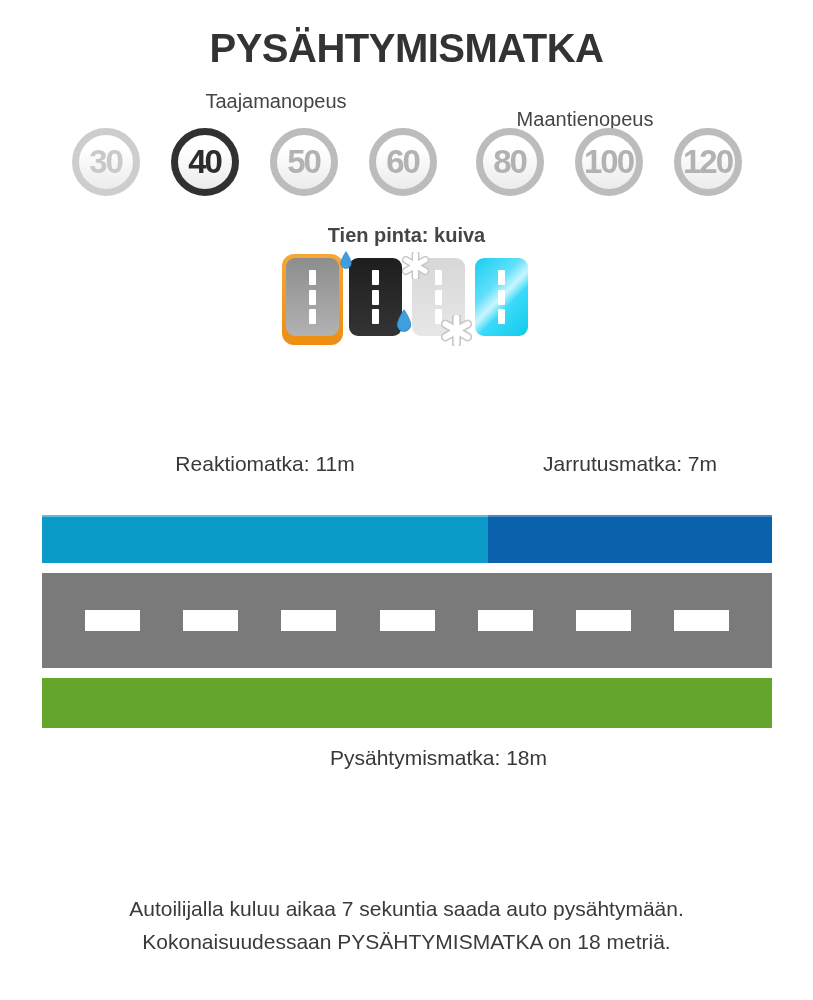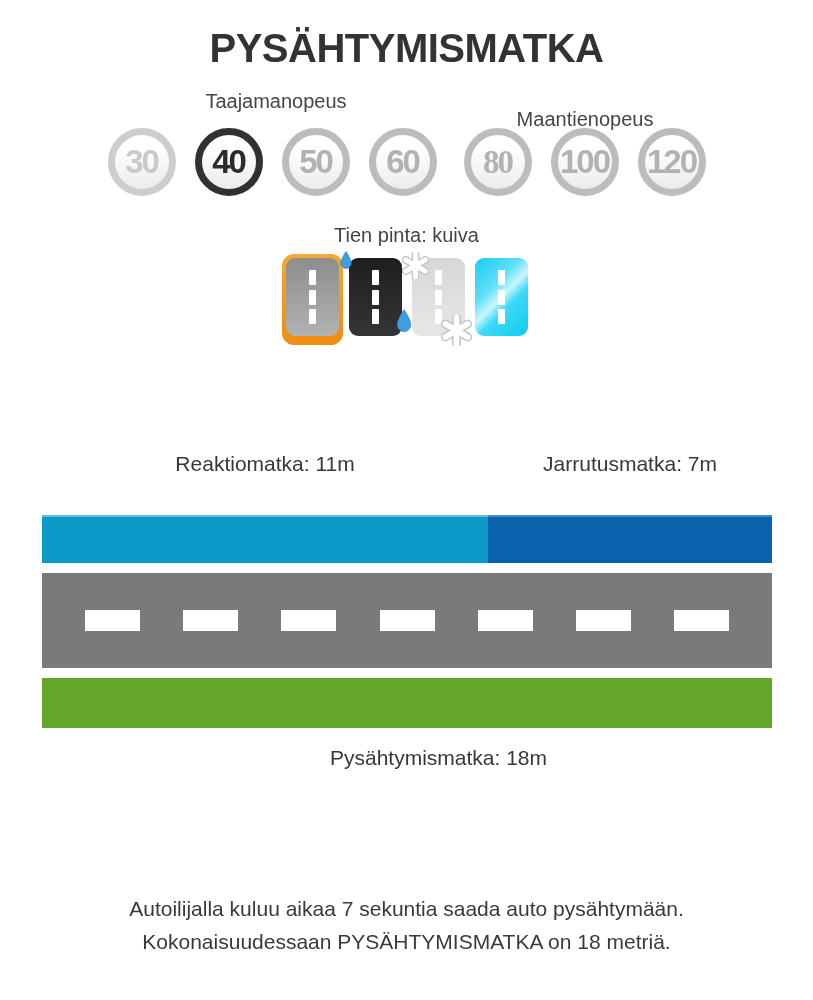--- a/index.html
+++ b/index.html
@@ -9,34 +9,34 @@
   
   .title { position:absolute; top:26px; left:0; width:100%; text-align:center;
            font-size:40px; font-weight:700; letter-spacing:-0.5px; color:#333; }
   .group-label { position:absolute; top:90px; transform:translateX(-50%);
                  font-size:20px; color:#454545; white-space:nowrap; }
   .group-label.urban { left:274px; }
   .group-label.highway { left:583px;margin-top:18px; }
 
   
   .speed-row { position:absolute; top:128px; left:0; width:100%;
-               display:flex; justify-content:center; gap:19px; }
+               display:flex; justify-content:center; gap:31px; }
   .speed { width:54px; height:54px; box-sizing:content-box;
            border:7px solid #bcbcbc; border-radius:50%;
            background:linear-gradient(180deg,#ffffff 25%,#ebebeb 100%);
            display:flex; align-items:center; justify-content:center;
            font-weight:700; font-size:33px; letter-spacing:-2px; color:#b2b2b2;
            cursor:pointer; }
-  .speed.group-gap { margin-left:8px;font-family:Liberation Serif, serif; }
+  .speed.group-gap { margin-left:8px; }
   .speed.muted { border-color:#cdcdcd; color:#c9c9c9; }
   .speed.selected { border-color:#313131; color:#2c2c2c; }
 
   
   .surface-label { position:absolute; top:224px; left:0; width:100%;
-                   text-align:center; font-size:20px; color:#454545; }
+                   text-align:center; font-size:20px; color:#454545;font-weight:bold; }
   .surface-row { position:absolute; top:254px; left:0; width:100%;
                  display:flex; justify-content:center; align-items:flex-start; gap:2px; }
   .surface-wrap { padding:4px 4px 9px; border-radius:12px; background:transparent; cursor:pointer; }
   .surface-wrap.selected { background:linear-gradient(180deg,#f6a737 0%,#ee8d12 100%); }
   .road-icon { position:relative; width:53px; height:78px; border-radius:9px;
                display:flex; flex-direction:column; align-items:center;
                justify-content:space-evenly; padding:7px 0; box-sizing:border-box; }
   .road-dry  { background:linear-gradient(180deg,#8d8d8d 0%,#b2b2b2 100%); }
   .road-wet  { background:linear-gradient(180deg,#1e1e1e 0%,#343434 100%); }
   .road-snow { background:linear-gradient(180deg,#d7d7d7 0%,#e7e7e7 100%); }

